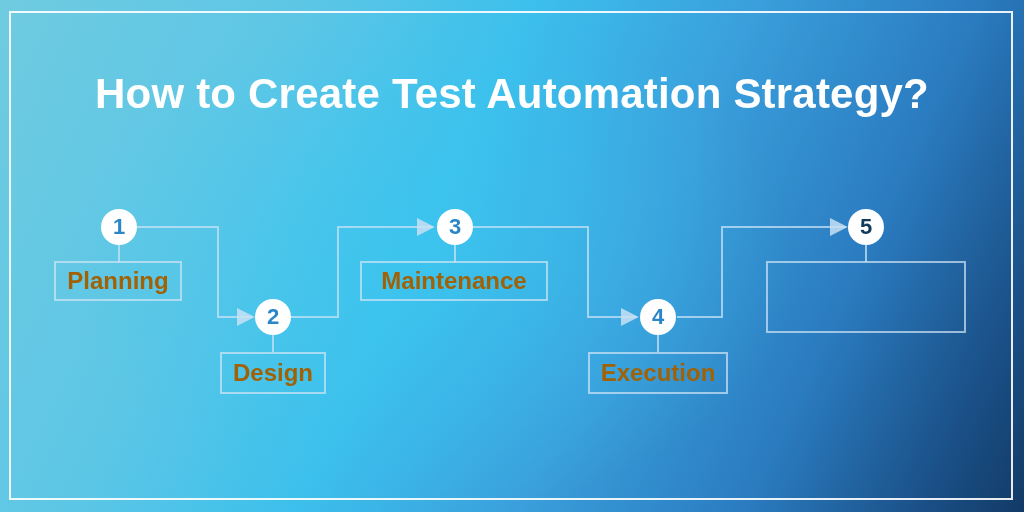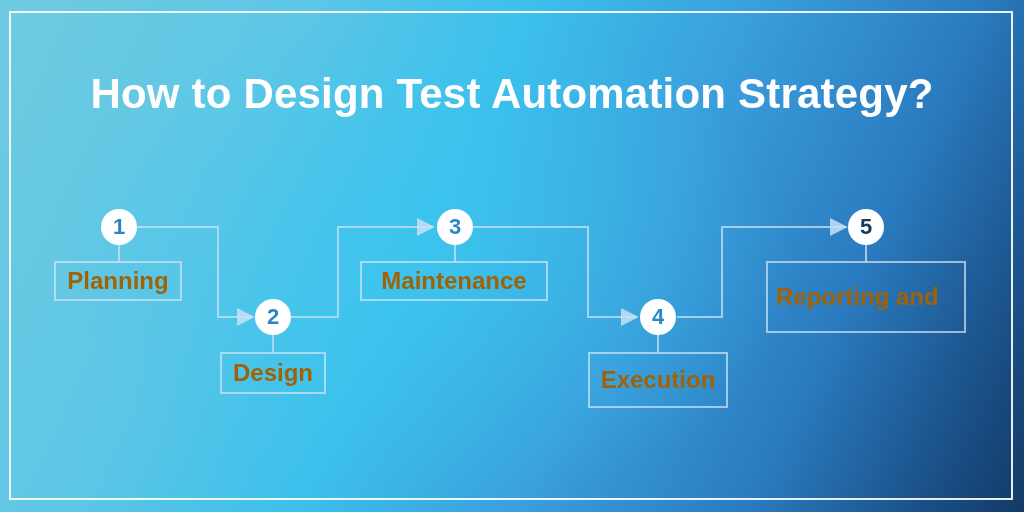--- a/index.html
+++ b/index.html
@@ -28,21 +28,21 @@
     position: absolute; border: 2px solid rgba(210,230,245,0.7); box-sizing: border-box;
     color: #a16207; font-weight: bold; font-size: 24px; display: flex; align-items: center;
     justify-content: center; line-height: 34px; text-align: left;
   }
 </style>
 </head>
 <body>
 
 <div class="frame"></div>
 
-<div class="title">How to Design Test Automation Strategy?</div>
+<div class="title">How to Create Test Automation Strategy?</div>
 
 <svg class="lines" width="1024" height="512">
   <defs>
     <marker id="arr" viewBox="0 0 10 10" refX="9" refY="5" markerWidth="9" markerHeight="9" orient="auto">
       <path d="M0,0 L10,5 L0,10 z" fill="rgba(200,225,245,0.85)"></path>
     </marker>
   </defs>
   <g stroke="rgba(200,225,245,0.75)" stroke-width="2" fill="none">
 
     <path d="M137,227 H218 V317 H253" marker-end="url(#arr)"></path>
@@ -64,18 +64,17 @@
 <div class="node" style="left:101px; top:209px;">1</div>
 <div class="label" style="left:54px; top:261px; width:128px; height:40px;">Planning</div>
 
 <div class="node" style="left:255px; top:299px;">2</div>
 <div class="label" style="left:220px; top:352px; width:106px; height:42px;">Design</div>
 
 <div class="node" style="left:437px; top:209px;">3</div>
 <div class="label" style="left:360px; top:261px; width:188px; height:40px;">Maintenance</div>
 
 <div class="node" style="left:640px; top:299px;">4</div>
-<div class="label" style="left:588px; top:352px; width:140px; height:56px;">Execution</div>
+<div class="label" style="left:588px; top:352px; width:140px; height:42px;">Execution</div>
 
 <div class="node" style="left:848px; top:209px; color:#123a5a;">5</div>
 <div class="label" style="left:766px; top:261px; width:200px; height:72px; flex-direction:column; align-items:flex-start; padding-left:8px;">
-  <span>Reporting and</span>
 </div>
 
 </body></html>

